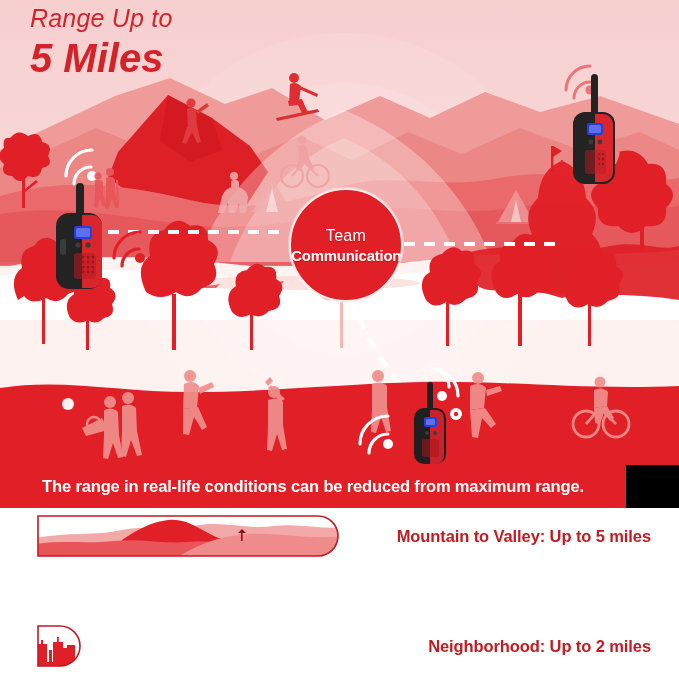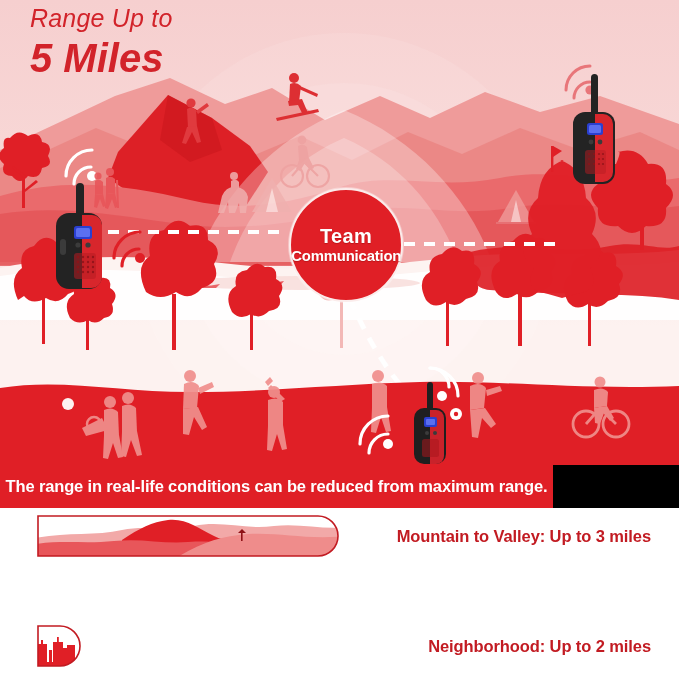--- a/index.html
+++ b/index.html
@@ -36,40 +36,40 @@
     position:absolute;z-index:38;
     left:289px;top:188px;width:110px;height:110px;
     border-radius:50%;
     background:#e01f26;
     border:2px solid #fbeceb;
     display:flex;flex-direction:column;
     align-items:center;justify-content:center;
     box-shadow:0 0 0 1px rgba(255,255,255,.35);
   }
   #badge .l1{
-    color:#fff;font-weight:700;font-size:20px;line-height:20px;
+    color:#fff;font-weight:400;font-size:16px;line-height:20px;
     letter-spacing:.3px;
     text-shadow:0 1px 1px rgba(120,0,0,.35);
   }
   #badge .l2{
     color:#fff;font-weight:700;font-size:15.5px;line-height:18px;
     letter-spacing:-.2px;margin-top:1px;
     transform:scaleX(.96);
     text-shadow:0 1px 1px rgba(120,0,0,.35);
   }
 
   
   .radio{position:absolute;z-index:36;}
   #radio-left{left:48px;top:183px;}
   #radio-right{left:565px;top:74px;}
   #radio-bottom{left:408px;top:382px;}
 
   
   #banner{
-    position:absolute;left:0;top:465px;width:553px;height:43px;
+    position:absolute;left:0;top:465px;width:626px;height:43px;
     background:#e01f26;
     display:flex;align-items:center;justify-content:center;
     z-index:45;
   }
   #banner span{
     color:#fff;font-size:16.5px;font-weight:700;letter-spacing:-.15px;
     white-space:nowrap;
   }
 
   
@@ -489,21 +489,21 @@
                      C262 23 286 30 310 27 L310 44 L0 44 Z" fill="#e8565a"></path>
             <path d="M140 44 C166 28 186 22 212 20 C244 18 270 26 310 22 L310 44 Z" fill="#ef8c8b"></path>
             <g fill="#8f1216">
               <rect x="205" y="16" width="1.6" height="11"></rect>
               <path d="M202 19 l8 0 l-4 -4 z"></path>
             </g>
           </g>
           <path d="M2 2 H282 A20 20 0 0 1 302 22 A20 20 0 0 1 282 42 H2 Z" fill="none" stroke="#c21b22" stroke-width="1.6"></path>
         </svg>
       </div>
-      <div class="lbl">Mountain to Valley: Up to 3 miles</div>
+      <div class="lbl">Mountain to Valley: Up to 5 miles</div>
     </div>
 
 
     <div class="row" id="row-2">
       <div class="vis">
         <svg width="60" height="44" viewBox="0 0 60 44">
           <defs>
             <clipPath id="clip2">
               <path d="M2 2 H24 A20 20 0 0 1 44 22 A20 20 0 0 1 24 42 H2 Z"></path>
             </clipPath>

